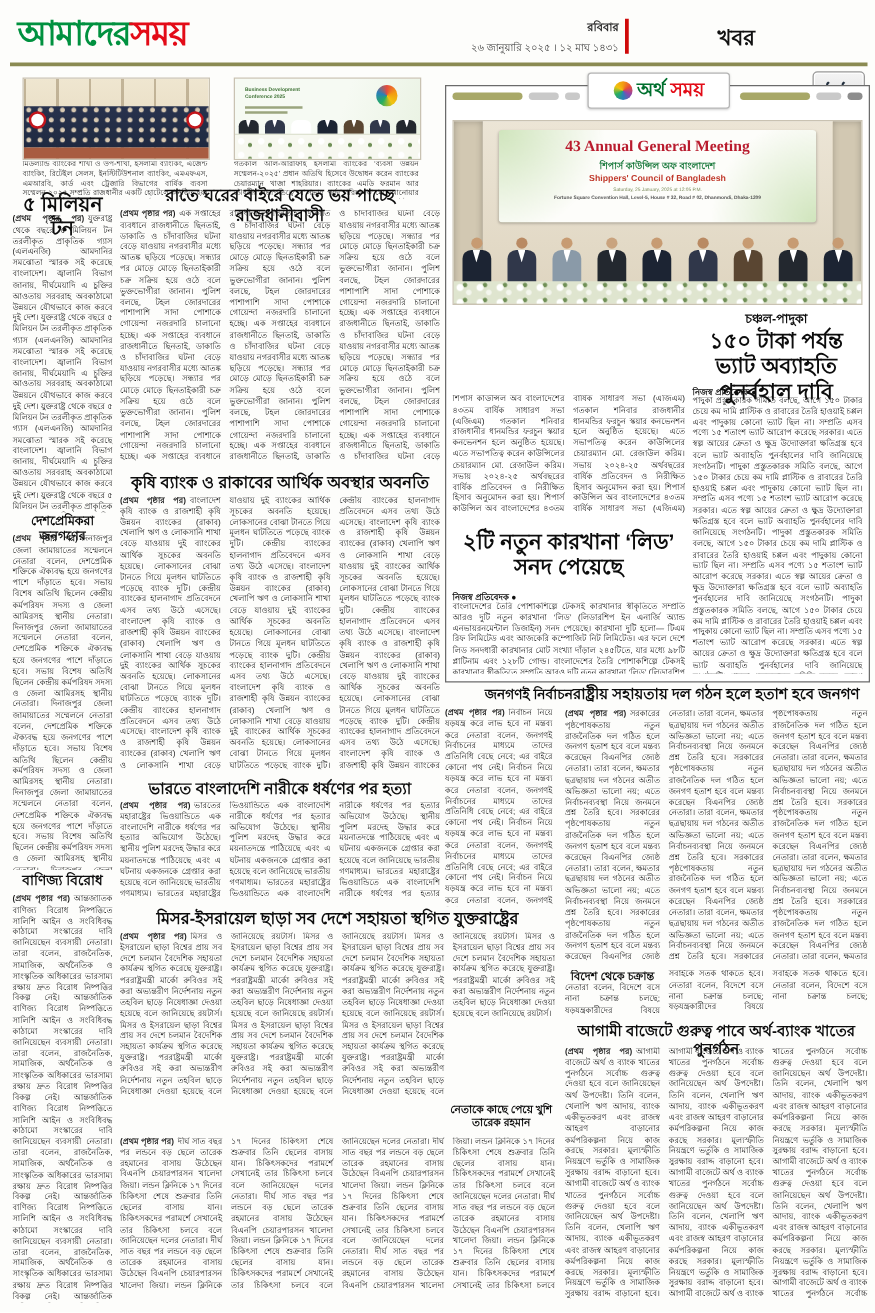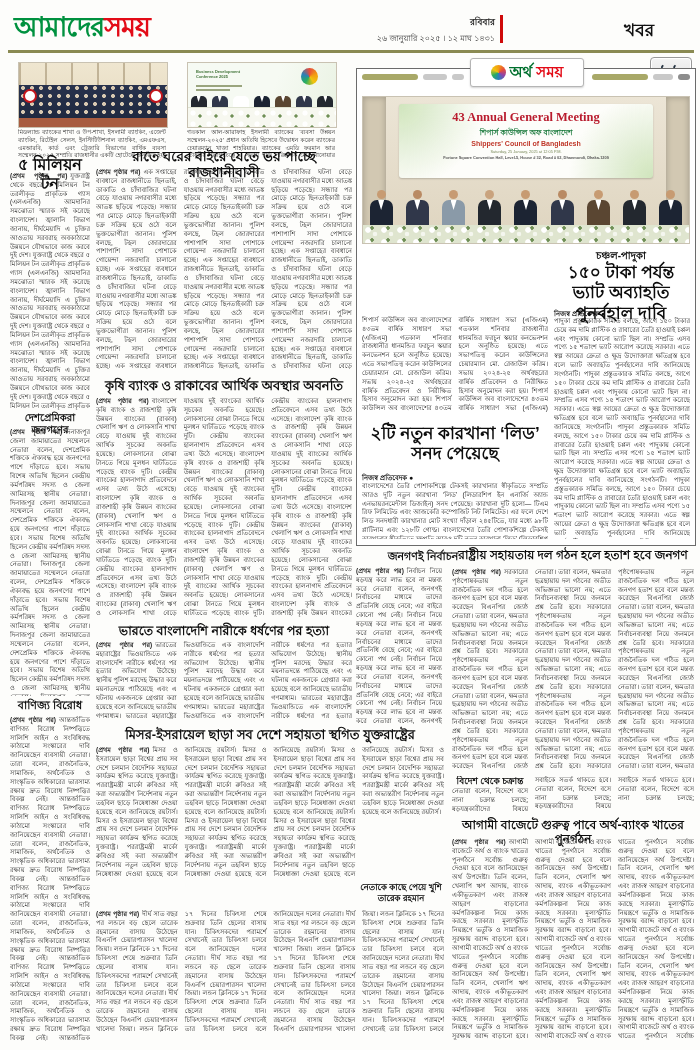--- a/index.html
+++ b/index.html
@@ -97,21 +97,21 @@
 <div class="page">
 
   <div class="abs logo" style="left:14px;top:14px;">
     <span class="logo-g">আমাদের</span><span class="logo-r">সময়</span>
   </div>
   <div class="abs dateblock" style="left:340px;top:15px;width:155px;">
     <div class="weekday">রবিবার</div>
     <div class="dateline">২৬ জানুয়ারি ২০২৫ । ১২ মাঘ ১৪৩১</div>
   </div>
   <div class="abs redbar" style="left:500px;top:15px;"></div>
-  <div class="abs section-label" style="left:624px;top:17px;font-family:Liberation Mono, monospace;">খবর</div>
+  <div class="abs section-label" style="left:574px;top:17px;font-family:Liberation Mono, monospace;">খবর</div>
   <div class="abs pagenum" style="left:650px;top:12px;margin-top:45px;">১১</div>
   <div class="abs head-rule" style="left:8px;top:50px;width:686px;"></div>
 
   <div class="abs photo" style="left:18px;top:62px;width:148px;height:64px;">
     <div class="facade"></div>
     <div class="redband">Annual Business Conference 2025</div>
     <div class="crowd"></div>
     <div class="redcircle" style="left:4px;top:26px;"></div>
     <div class="redcircle" style="right:4px;top:26px;"></div>
     <div class="floor"></div>

